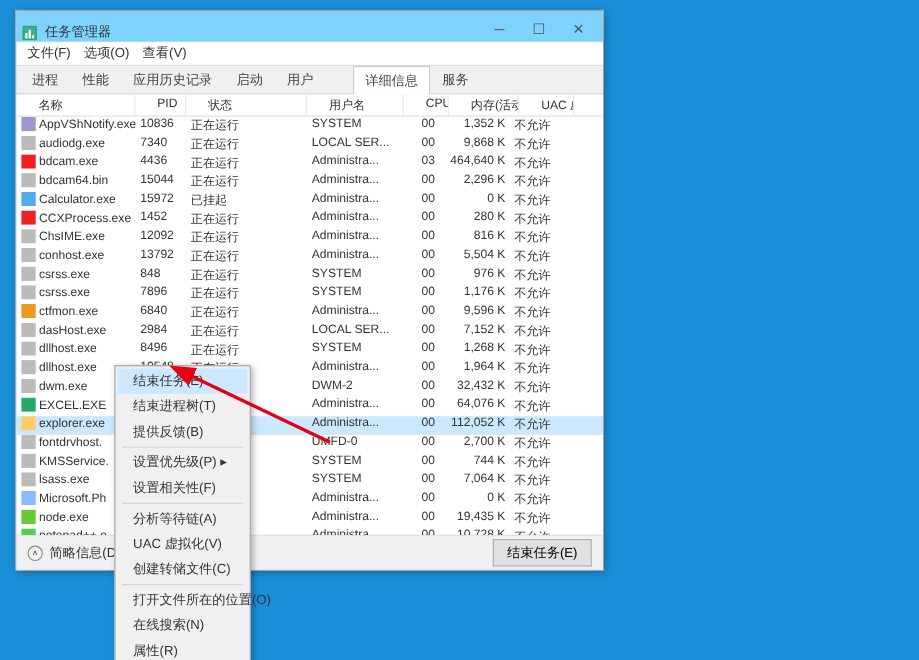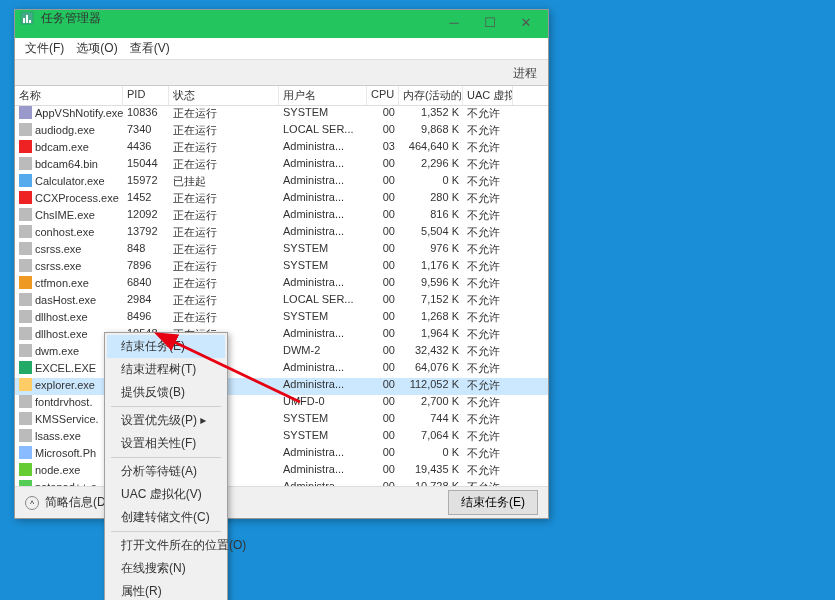--- a/index.html
+++ b/index.html
@@ -1,29 +1,29 @@
 <!DOCTYPE html>
 <html><head>
 <meta charset="utf-8">
 <style>
 * { margin: 0; padding: 0; box-sizing: border-box; font-family: "Microsoft YaHei", "Segoe UI", sans-serif; }
 body { background: #1a8fd8; width: 835px; height: 600px; overflow: hidden; position: relative; }
 .window { position: absolute; left: 14px; top: 9px; width: 535px; height: 510px; background: #f0f0f0; border: 1px solid #999; box-shadow: 2px 2px 8px rgba(0,0,0,0.3); display: flex; flex-direction: column; }
-.titlebar { height: 28px; display: flex; align-items: flex-start; padding: 0 4px; background: #22c55e; }
+.titlebar { height: 28px; display: flex; align-items: flex-end; padding: 0 4px; background: #7dd3fc; }
 .titlebar .icon { width: 16px; height: 16px; margin-right: 6px; display: inline-block; }
 .titlebar .title { flex: 1; font-size: 12px; color: #333; }
 .titlebar .btn { width: 36px; height: 24px; display: flex; align-items: center; justify-content: center; font-size: 13px; color: #555; cursor: pointer; }
 .menubar { height: 22px; background: #fff; display: flex; align-items: center; padding-left: 4px; border-bottom: 1px solid #ddd; }
 .menubar span { font-size: 12px; color: #333; padding: 2px 6px; cursor: pointer; }
-.tabs { height: 26px; background: #f0f0f0; display: flex; align-items: flex-end; padding-left: 3px; border-bottom: 1px solid #ccc; flex-direction: column; }
+.tabs { height: 26px; background: #f0f0f0; display: flex; align-items: flex-end; padding-left: 3px; border-bottom: 1px solid #ccc; }
 .tab { padding: 4px 10px; font-size: 12px; color: #444; border: 1px solid transparent; border-bottom: none; cursor: pointer; }
 .tab.active { background: #fff; border-color: #ccc; position: relative; top: 1px; margin-left: 25px; }
 .content { flex: 1; background: #fff; overflow: hidden; position: relative; }
 .headers { display: flex; height: 20px; border-bottom: 1px solid #ddd; font-size: 11px; color: #333; background: #fff; }
-.hcol { padding: 2px 4px; border-right: 1px solid #e8e8e8; overflow: hidden; white-space: nowrap; }
+.hcol { padding: 2px 20px; border-right: 1px solid #e8e8e8; overflow: hidden; white-space: nowrap; }
 .rows { overflow-y: auto; height: calc(100% - 20px); }
 .row { display: flex; height: 17px; font-size: 11px; color: #333; align-items: flex-start; }
 .row.selected { background: #cce8ff; }
 .cell { padding: 0 4px; overflow: hidden; white-space: nowrap; text-overflow: ellipsis; }
 .c-name { width: 108px; display: flex; align-items: center; }
 .c-pid { width: 46px; text-align: left; }
 .c-status { width: 110px; }
 .c-user { width: 88px; }
 .c-cpu { width: 32px; text-align: right; }
 .c-mem { width: 64px; text-align: right; }

